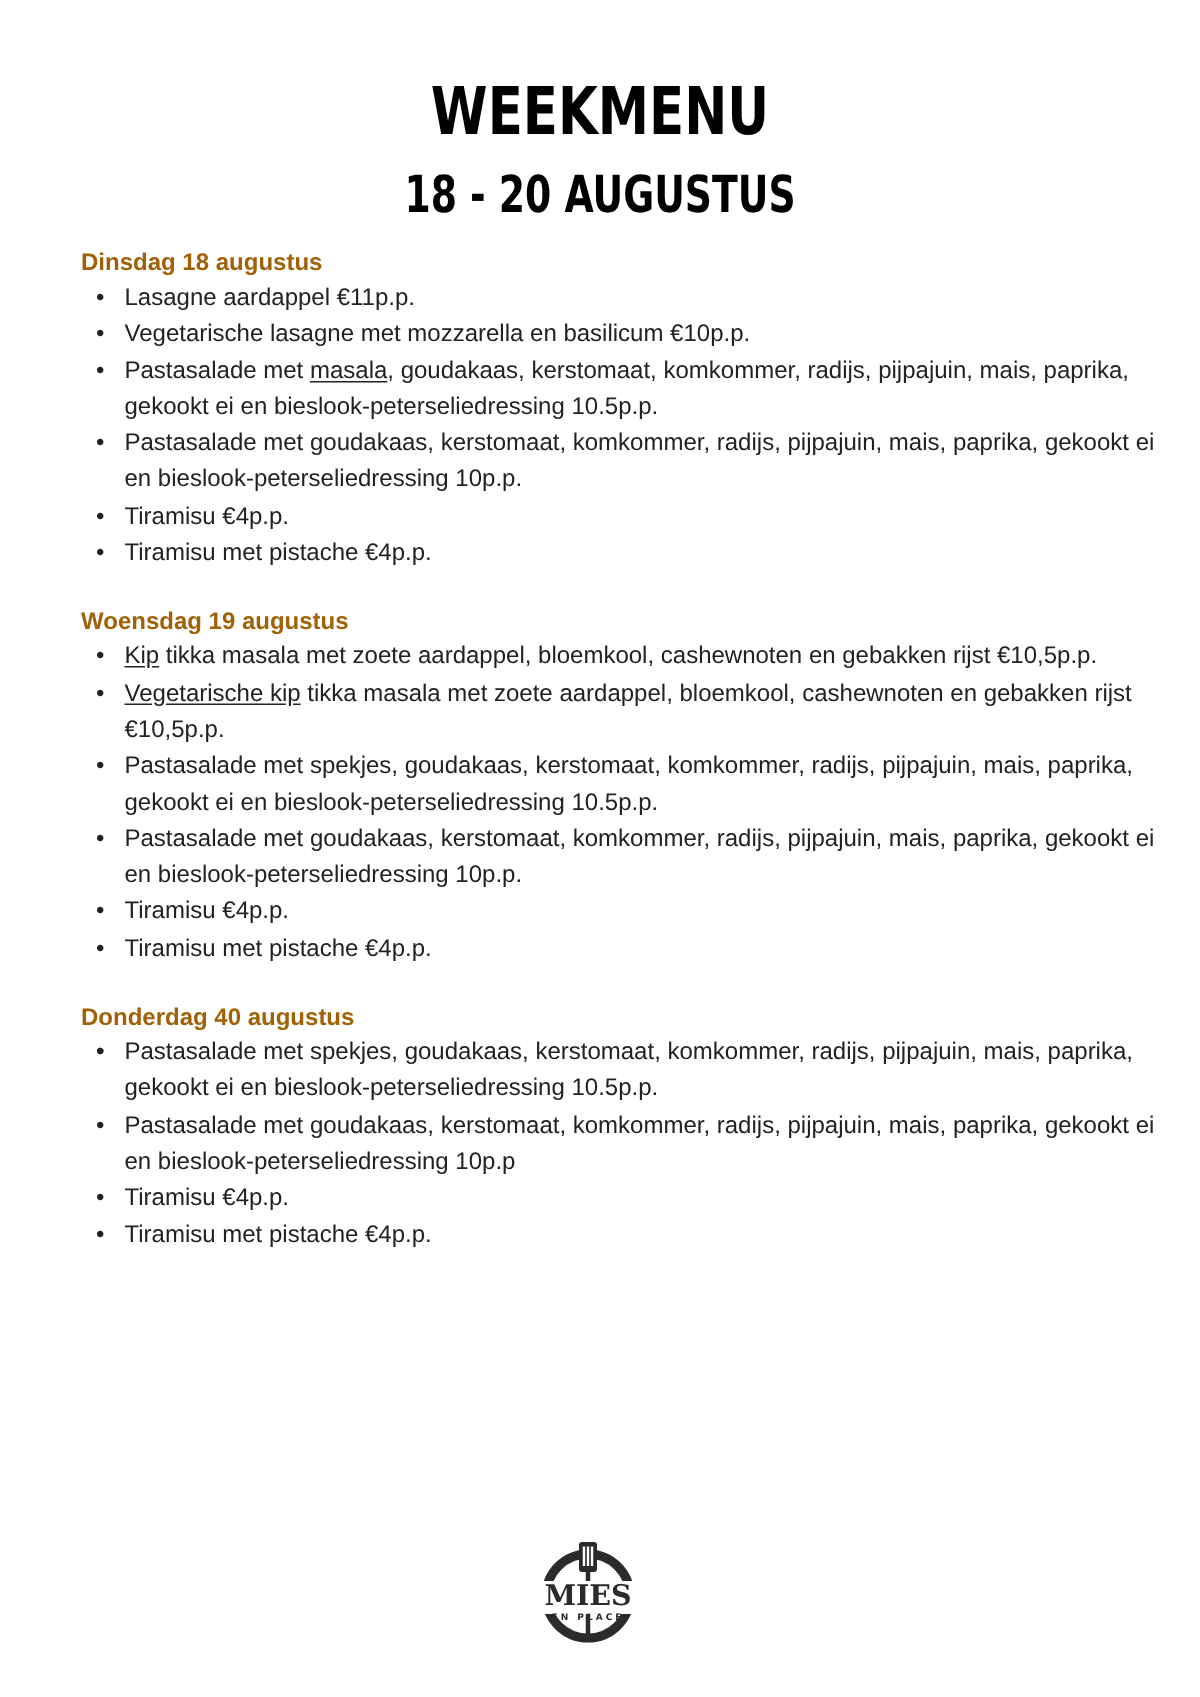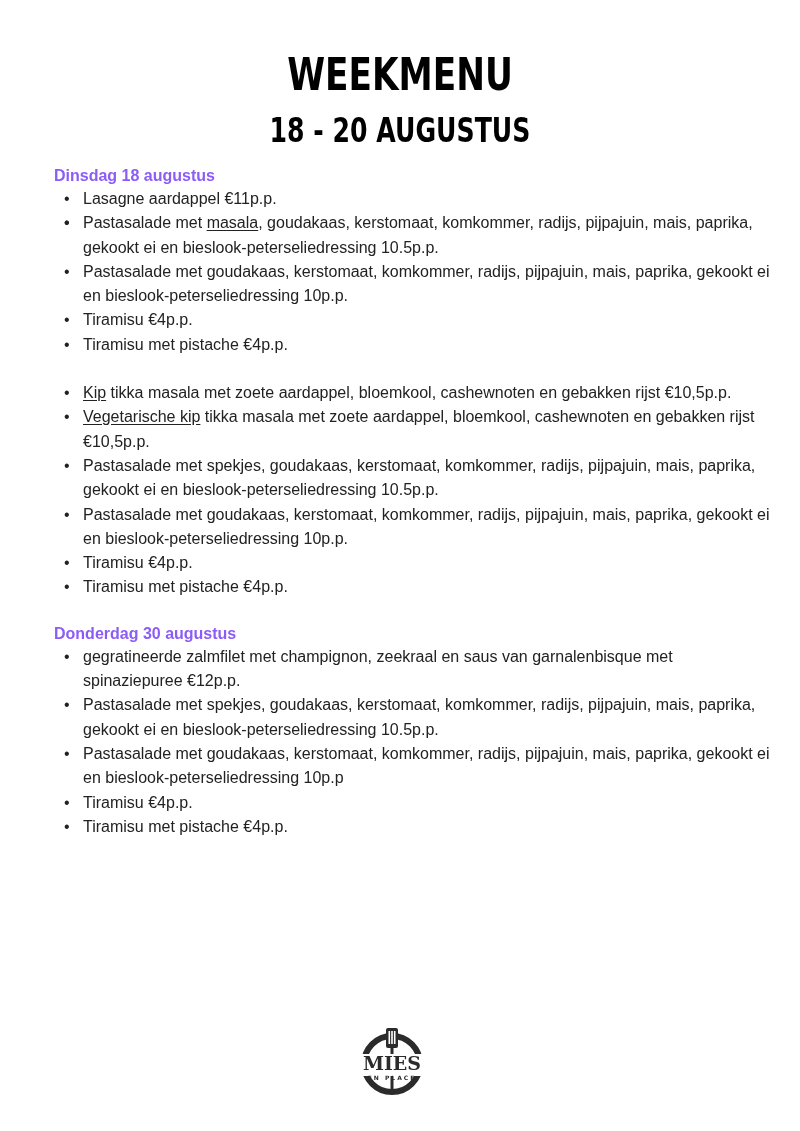--- a/index.html
+++ b/index.html
@@ -12,62 +12,63 @@
       transform: scaleX(0.78); transform-origin: center;
     }
     .subtitle {
       position: absolute; left: 0; width: 800px; text-align: center;
       top: 110px; font-family: "DejaVu Sans", sans-serif; font-weight: bold;
       font-size: 34px; line-height: 40px; color: #000;
       transform: scaleX(0.74); transform-origin: center;
     }
     .content { position: absolute; left: 54px; top: 166px; width: 720px; }
     .day { margin-bottom: 24px; }
-    .day-heading { font-weight: bold; font-size: 16px; line-height: 20px; color: #8b5cf6; margin: 0 0 1px 0; }
+    .day-heading { font-weight: bold; font-size: 16px; line-height: 20px; color: #a16207; margin: 0 0 1px 0; }
     ul { margin: 0; padding: 0; list-style: none; }
     li { position: relative; padding-left: 29px; font-size: 16px; line-height: 24.3px; color: #222; }
     li .bullet { position: absolute; left: 10px; top: 0; }
     .u { text-decoration: underline; text-underline-offset: 2px; }
     .logo { position: absolute; left: 356px; top: 1026px; width: 72px; height: 72px; }
   </style>
 </head>
 <body>
 
 <div class="title">WEEKMENU</div>
 <div class="subtitle">18 - 20 AUGUSTUS</div>
 
 <div class="content">
 
   <section class="day">
     <div class="day-heading">Dinsdag 18 augustus</div>
     <ul>
       <li><span class="bullet">•</span><span></span><span class="u"></span><span>Lasagne aardappel €11p.p.</span></li>
-      <li><span class="bullet">•</span><span></span><span class="u"></span></li>
+      <li><span class="bullet">•</span><span></span><span class="u"></span><span>Vegetarische lasagne met mozzarella en basilicum €10p.p.</span></li>
       <li><span class="bullet">•</span><span>Pastasalade met </span><span class="u">masala</span><span>, goudakaas, kerstomaat, komkommer, radijs, pijpajuin, mais, paprika, gekookt ei en bieslook-peterseliedressing 10.5p.p.</span></li>
       <li><span class="bullet">•</span><span></span><span class="u"></span><span>Pastasalade met goudakaas, kerstomaat, komkommer, radijs, pijpajuin, mais, paprika, gekookt ei en bieslook-peterseliedressing 10p.p.</span></li>
       <li><span class="bullet">•</span><span></span><span class="u"></span><span>Tiramisu €4p.p.</span></li>
       <li><span class="bullet">•</span><span></span><span class="u"></span><span>Tiramisu met pistache €4p.p.</span></li>
     </ul>
   </section>
 
   <section class="day">
+    <div class="day-heading">Woensdag 19 augustus</div>
     <ul>
       <li><span class="bullet">•</span><span></span><span class="u">Kip</span><span> tikka masala met zoete aardappel, bloemkool, cashewnoten en gebakken rijst €10,5p.p.</span></li>
       <li><span class="bullet">•</span><span></span><span class="u">Vegetarische kip</span><span> tikka masala met zoete aardappel, bloemkool, cashewnoten en gebakken rijst €10,5p.p.</span></li>
       <li><span class="bullet">•</span><span></span><span class="u"></span><span>Pastasalade met spekjes, goudakaas, kerstomaat, komkommer, radijs, pijpajuin, mais, paprika, gekookt ei en bieslook-peterseliedressing 10.5p.p.</span></li>
       <li><span class="bullet">•</span><span></span><span class="u"></span><span>Pastasalade met goudakaas, kerstomaat, komkommer, radijs, pijpajuin, mais, paprika, gekookt ei en bieslook-peterseliedressing 10p.p.</span></li>
       <li><span class="bullet">•</span><span></span><span class="u"></span><span>Tiramisu €4p.p.</span></li>
       <li><span class="bullet">•</span><span></span><span class="u"></span><span>Tiramisu met pistache €4p.p.</span></li>
     </ul>
   </section>
 
   <section class="day">
-    <div class="day-heading">Donderdag 30 augustus</div>
+    <div class="day-heading">Donderdag 40 augustus</div>
     <ul>
-      <li><span class="bullet">•</span><span></span><span class="u"></span><span>gegratineerde zalmfilet met champignon, zeekraal en saus van garnalenbisque met spinaziepuree €12p.p.</span></li>
+      <li><span class="bullet">•</span><span></span><span class="u"></span></li>
       <li><span class="bullet">•</span><span></span><span class="u"></span><span>Pastasalade met spekjes, goudakaas, kerstomaat, komkommer, radijs, pijpajuin, mais, paprika, gekookt ei en bieslook-peterseliedressing 10.5p.p.</span></li>
       <li><span class="bullet">•</span><span></span><span class="u"></span><span>Pastasalade met goudakaas, kerstomaat, komkommer, radijs, pijpajuin, mais, paprika, gekookt ei en bieslook-peterseliedressing 10p.p</span></li>
       <li><span class="bullet">•</span><span></span><span class="u"></span><span>Tiramisu €4p.p.</span></li>
       <li><span class="bullet">•</span><span></span><span class="u"></span><span>Tiramisu met pistache €4p.p.</span></li>
     </ul>
   </section>
 </div>
 
 <div class="logo">
   <svg width="72" height="72" viewBox="0 0 72 72">

